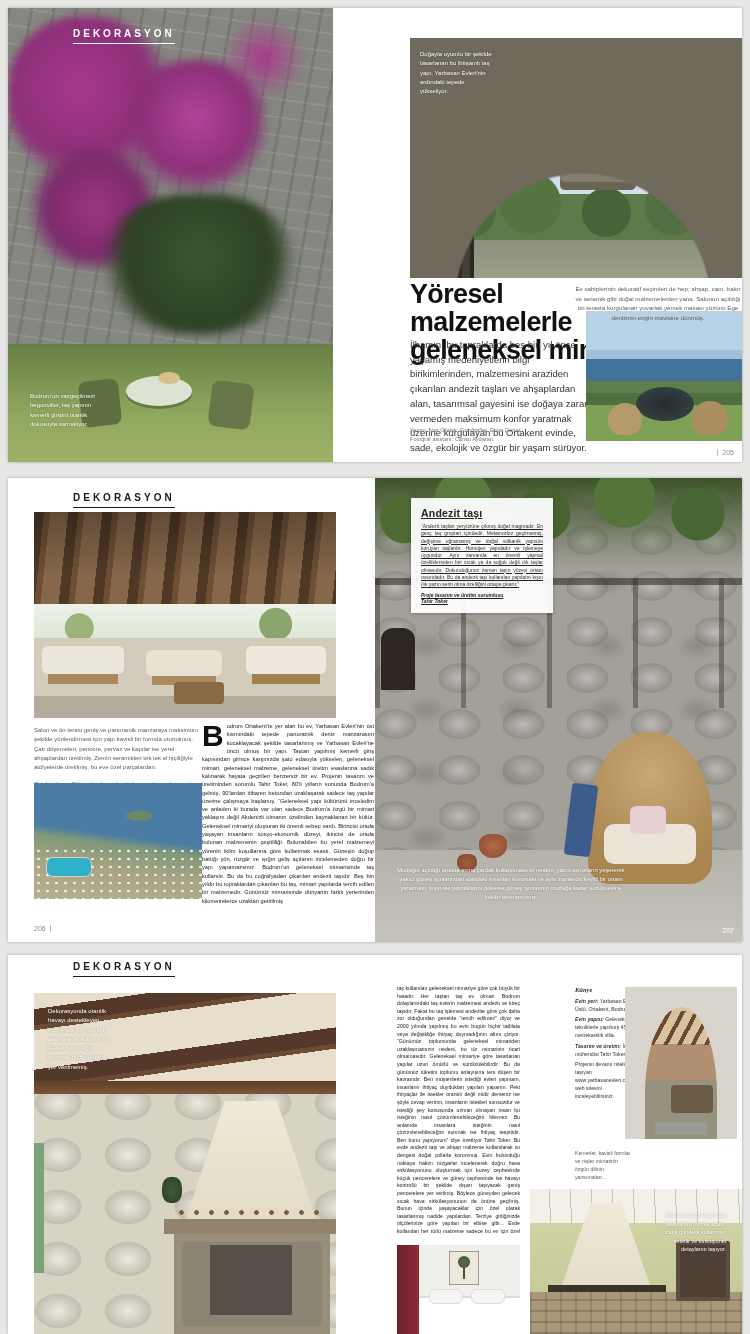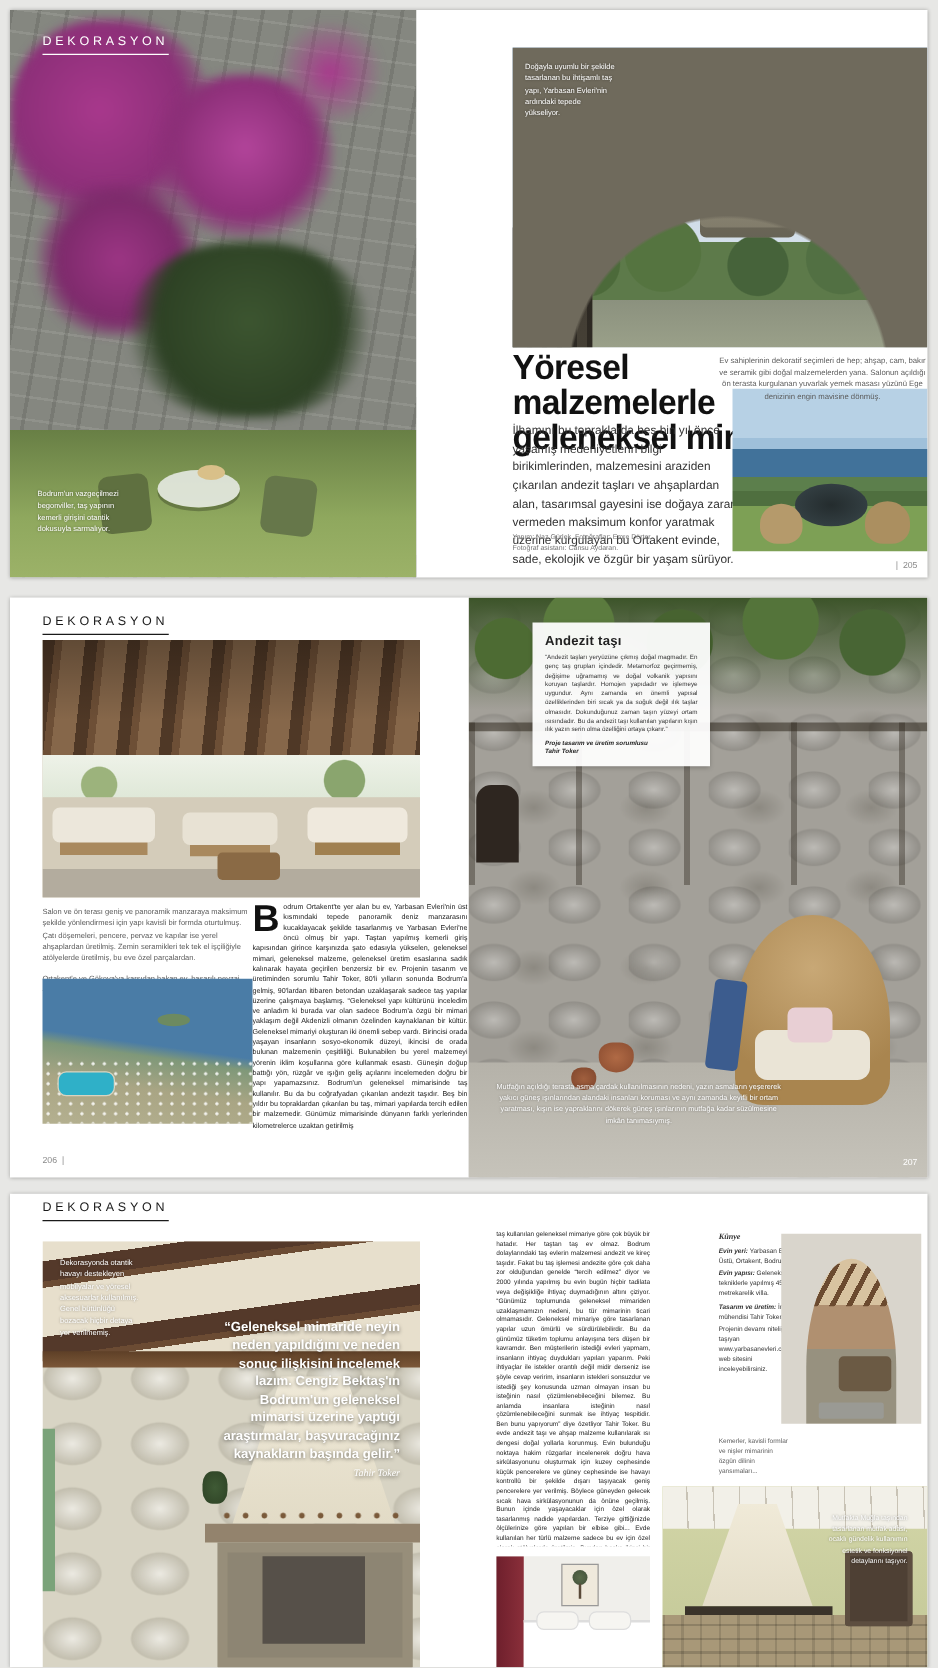--- a/index.html
+++ b/index.html
@@ -3,21 +3,21 @@
 <meta charset="utf-8">
 <style>
   html,body{margin:0;padding:0;}
   body{width:750px;height:1334px;background:#e7e7e5;position:relative;
        font-family:"Liberation Sans", sans-serif;color:#222;overflow:hidden;}
   .spread{position:absolute;left:8px;width:734px;background:#fff;box-shadow:0 0 3px rgba(0,0,0,.28);overflow:hidden;}
   #s1{top:8px;height:454px;}
   #s2{top:478px;height:464px;}
   #s3{top:955px;height:379px;}
   .photo{position:absolute;overflow:hidden;}
-  .kicker{position:absolute;font-size:10px;font-weight:normal;letter-spacing:3px;padding-bottom:4px;border-bottom:1px solid #fff;color:#fff;z-index:5;}
+  .kicker{position:absolute;font-size:10px;font-weight:bold;letter-spacing:3px;padding-bottom:4px;border-bottom:1px solid #fff;color:#fff;z-index:5;margin-left:39px;}
   .kicker.dark{color:#1a1a1a;border-color:#1a1a1a;}
   .cap{position:absolute;font-size:6px;line-height:1.55;z-index:6;}
   .cap.white{color:#fff;text-shadow:0 0 2px rgba(0,0,0,.45);}
   .cap.gray{color:#5c5c5c;}
   .pagenum{position:absolute;font-size:7px;color:#8a8a8a;z-index:6;}
   h1.title{position:absolute;margin:0;font-size:28px;line-height:1.0;letter-spacing:-0.6px;color:#111;
            font-weight:bold;transform:scaleX(.96);transform-origin:left top;}
   .intro{position:absolute;margin:0;font-size:9.5px;line-height:1.55;color:#333;}
   .byline{position:absolute;font-size:5.6px;color:#777;line-height:1.6;}
   .bodycol{position:absolute;font-size:5.7px;line-height:1.46;text-align:justify;color:#222;overflow:hidden;}
@@ -150,21 +150,21 @@
     <div class="shape" style="left:0;top:100px;width:100%;height:130px;background:repeating-linear-gradient(90deg, rgba(45,38,28,.4) 0 5px, transparent 5px 86px);"></div>
     <div class="shape" style="left:0;bottom:0;width:100%;height:92px;background:linear-gradient(#b5b2a9,#c6c3ba);"></div>
     <div class="shape" style="left:6px;top:150px;width:34px;height:62px;background:#2e2620;border-radius:12px 12px 0 0;"></div>
     <div class="shape" style="right:30px;bottom:58px;width:124px;height:152px;background:radial-gradient(circle at 50% 28%, #c8a876, #a9854f 72%);border-radius:50% 50% 18% 18%/58% 58% 14% 14%;">
       <div class="shape" style="left:16px;bottom:20px;width:92px;height:40px;background:#eae4d6;border-radius:10px;"></div>
       <div class="shape" style="left:42px;bottom:50px;width:36px;height:28px;background:#e8cfd4;border-radius:6px;"></div>
     </div>
     <div class="shape" style="right:148px;bottom:86px;width:26px;height:72px;background:#3c5c8e;border-radius:4px;transform:rotate(7deg);"></div>
     <div class="shape" style="left:104px;bottom:84px;width:28px;height:24px;background:radial-gradient(#b06a45,#8a4c30);border-radius:40% 40% 50% 50%;"></div>
     <div class="shape" style="left:82px;bottom:70px;width:20px;height:18px;background:radial-gradient(#a05f3e,#7e452c);border-radius:40% 40% 50% 50%;"></div>
-    <div class="andezit" style="left:51px;top:20px;width:122px;">
+    <div class="andezit" style="left:36px;top:20px;width:122px;text-decoration:underline;">
       <h3>Andezit taşı</h3>
       <p>“Andezit taşları yeryüzüne çıkmış doğal magmadır. En genç taş grupları içindedir. Metamorfoz geçirmemiş, değişime uğramamış ve doğal volkanik yapısını koruyan taşlardır. Homojen yapıdadır ve işlemeye uygundur. Aynı zamanda en önemli yapısal özelliklerinden biri sıcak ya da soğuk değil ılık taşlar olmasıdır. Dokunduğunuz zaman taşın yüzeyi ortam ısısındadır. Bu da andezit taşı kullanılan yapıların kışın ılık yazın serin olma özelliğini ortaya çıkarır.”</p>
       <div class="credit">
         <span style="display:block;">Proje tasarım ve üretim sorumlusu</span>
         <span style="display:block;">Tahir Toker</span>
       </div>
     </div>
     <div class="cap white" style="left:22px;top:388px;width:228px;text-align:center;font-size:5.8px;">Mutfağın açıldığı terasta asma çardak kullanılmasının nedeni, yazın asmaların yeşererek yakıcı güneş ışınlarından alandaki insanları koruması ve aynı zamanda keyifli bir ortam yaratması, kışın ise yapraklarını dökerek güneş ışınlarının mutfağa kadar süzülmesine imkân tanımasıymış.</div>
     <div class="pagenum" style="right:8px;bottom:8px;color:#fff;">207</div>
   </div>
@@ -179,24 +179,20 @@
     <div class="shape" style="left:0;top:0;width:100%;height:96px;background:#e7dfcc;background-image:repeating-linear-gradient(172deg, transparent 0 16px, #54392a 16px 32px, #6b4b33 32px 37px, transparent 37px 60px);"></div>
     <div class="shape" style="left:0;top:88px;width:100%;height:13px;background:linear-gradient(#5e4027,#7b5738);"></div>
     <div class="shape" style="left:0;top:150px;width:10px;height:130px;background:#7ba37a;"></div>
     <div class="shape" style="left:152px;top:108px;width:130px;height:118px;clip-path:polygon(30% 0, 70% 0, 100% 100%, 0 100%);background:linear-gradient(#efe9d8,#e2dbc6);"></div>
     <div class="shape" style="left:130px;top:226px;width:172px;height:15px;background:#93836d;"></div>
     <div class="shape" style="left:140px;top:216px;width:150px;height:7px;background-image:radial-gradient(circle, #7a5a3a 0 2px, transparent 2.6px);background-size:15px 7px;background-repeat:repeat-x;"></div>
     <div class="shape" style="left:140px;top:241px;width:156px;height:100px;background:#8d8573;box-shadow:inset 0 0 0 8px #978e7a;"></div>
     <div class="shape" style="left:176px;top:252px;width:82px;height:70px;background:#565049;"></div>
     <div class="shape" style="left:128px;top:184px;width:20px;height:26px;background:radial-gradient(#3f5a35,#2d4124);border-radius:40%;"></div>
     <div class="cap white" style="left:14px;top:14px;width:64px;">Dekorasyonda otantik havayı destekleyen mobilyalar ve yöresel aksesuarlar kullanılmış. Genel bütünlüğü bozacak hiçbir detaya yer verilmemiş.</div>
-    <div class="quote-right" style="right:16px;top:62px;width:150px;font-size:10.5px;line-height:1.38;font-weight:bold;">
-      <span>“Geleneksel mimaride neyin neden yapıldığını ve neden sonuç ilişkisini incelemek lazım. Cengiz Bektaş'ın Bodrum'un geleneksel mimarisi üzerine yaptığı araştırmalar, başvuracağınız kaynakların başında gelir.”</span>
-      <span class="attr" style="font-size:8px;font-weight:normal;">Tahir Toker</span>
-    </div>
   </div>
 
   <p class="bodycol" style="left:389px;top:30px;width:123px;height:252px;margin:0;font-size:5.2px;">taş kullanılan geleneksel mimariye göre çok büyük bir hatadır. Her taştan taş ev olmaz. Bodrum dolaylarındaki taş evlerin malzemesi andezit ve kireç taşıdır. Fakat bu taş işlemesi andezite göre çok daha zor olduğundan genelde “tercih edilmez” diyor ve 2000 yılında yapılmış bu evin bugün hiçbir tadilata veya değişikliğe ihtiyaç duymadığının altını çiziyor. “Günümüz toplumunda geleneksel mimariden uzaklaşmamızın nedeni, bu tür mimarinin ticari olmamasıdır. Geleneksel mimariye göre tasarlanan yapılar uzun ömürlü ve sürdürülebilirdir. Bu da günümüz tüketim toplumu anlayışına ters düşen bir kavramdır. Ben müşterilerin istediği evleri yapmam, insanların ihtiyaç duydukları yapıları yaparım. Peki ihtiyaçlar ile istekler orantılı değil midir derseniz ise şöyle cevap veririm, insanların istekleri sonsuzdur ve istediği şey konusunda uzman olmayan insan bu isteğinin nasıl çözümlenebileceğini bilemez. Bu anlamda insanlara isteğinin nasıl çözümlenebileceğini sunmak ise ihtiyaç tespitidir. Ben bunu yapıyorum” diye özetliyor Tahir Toker. Bu evde andezit taşı ve ahşap malzeme kullanılarak ısı dengesi doğal yollarla korunmuş. Evin bulunduğu noktaya hakim rüzgarlar incelenerek doğru hava sirkülasyonunu oluşturmak için kuzey cephesinde küçük pencerelere ve güney cephesinde ise havayı kontrollü bir şekilde dışarı taşıyacak geniş pencerelere yer verilmiş. Böylece güneyden gelecek sıcak hava sirkülasyonunun da önüne geçilmiş. Bunun içinde yaşayacaklar için özel olarak tasarlanmış nadide yapılardan. Terziye gittiğinizde ölçülerinize göre yapılan bir elbise gibi... Evde kullanılan her türlü malzeme sadece bu ev için özel olarak atölyelerde üretilmiş. Bundan başka ikinci bir üretimi yok. Bu fark üretimin kişisel olması farkını öne çıkarıyor. Burada yaşayacak kişilerin sosyokültürel yapısı, arzuları, yaşam biçimleri de hesaba katılarak evin planlaması gerçekleştirildiğinden sade ve konforlu bir yaşam aritmetiği sağlanmış.</p>
 
   <div class="kunye" style="left:567px;top:30px;width:62px;">
     <h4>Künye</h4>
     <span class="it"><b>Evin yeri:</b><span> Yarbasan Evleri Üstü, Ortakent, Bodrum.</span></span>
     <span class="it"><b>Evin yapısı:</b><span> Geleneksel tekniklerle yapılmış 450 metrekarelik villa.</span></span>
     <span class="it"><b>Tasarım ve üretim:</b><span> İnşaat mühendisi Tahir Toker.</span></span>
     <span class="it"><b></b><span>Projenin devamı niteliğini taşıyan www.yarbasanevleri.com web sitesini inceleyebilirsiniz.</span></span>

